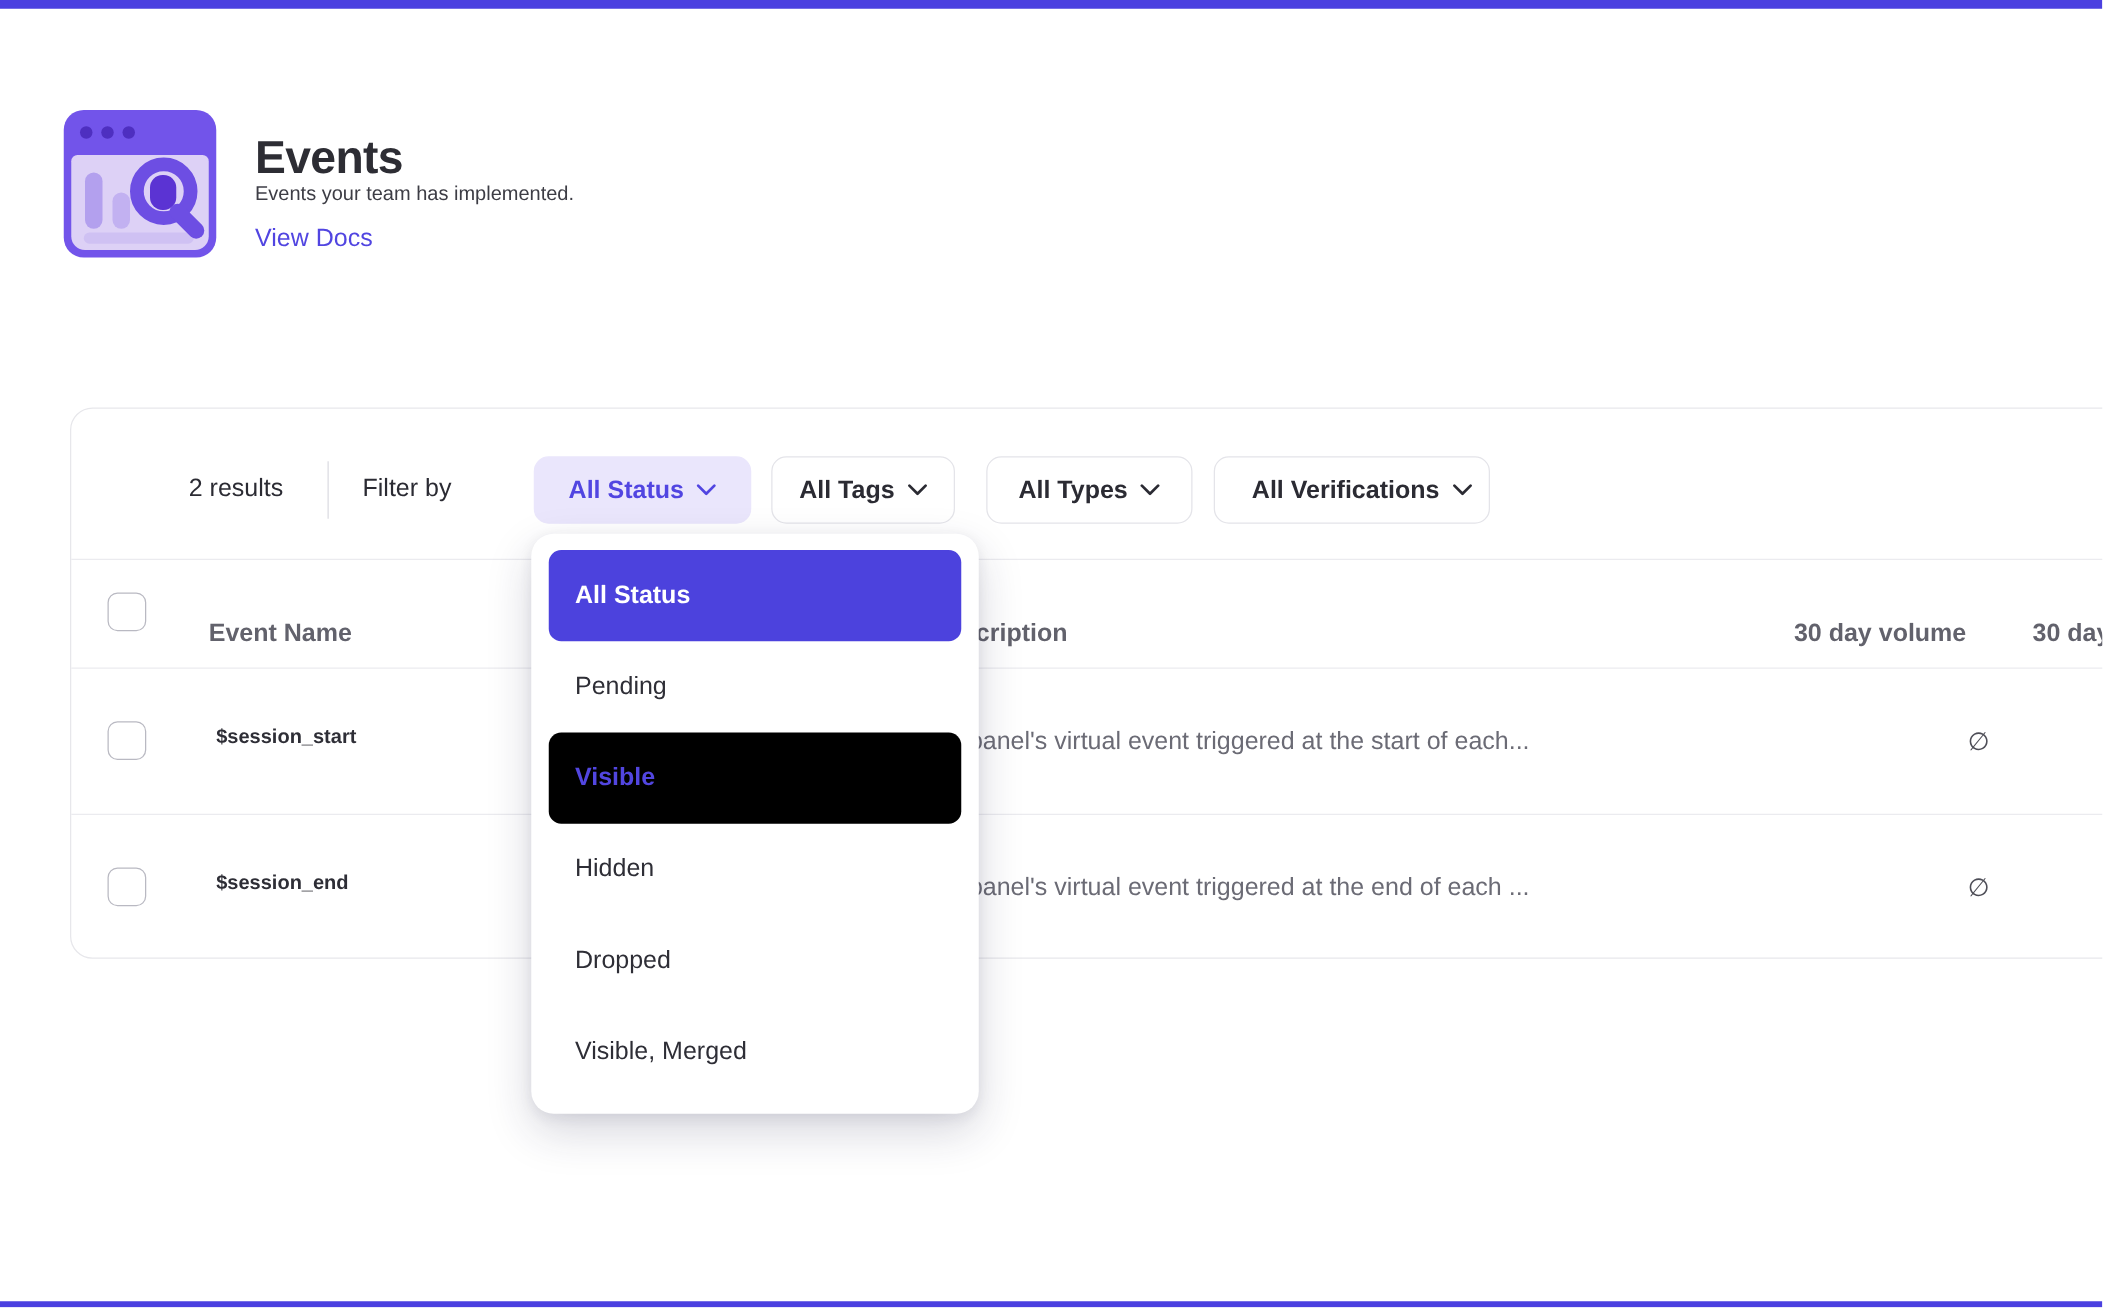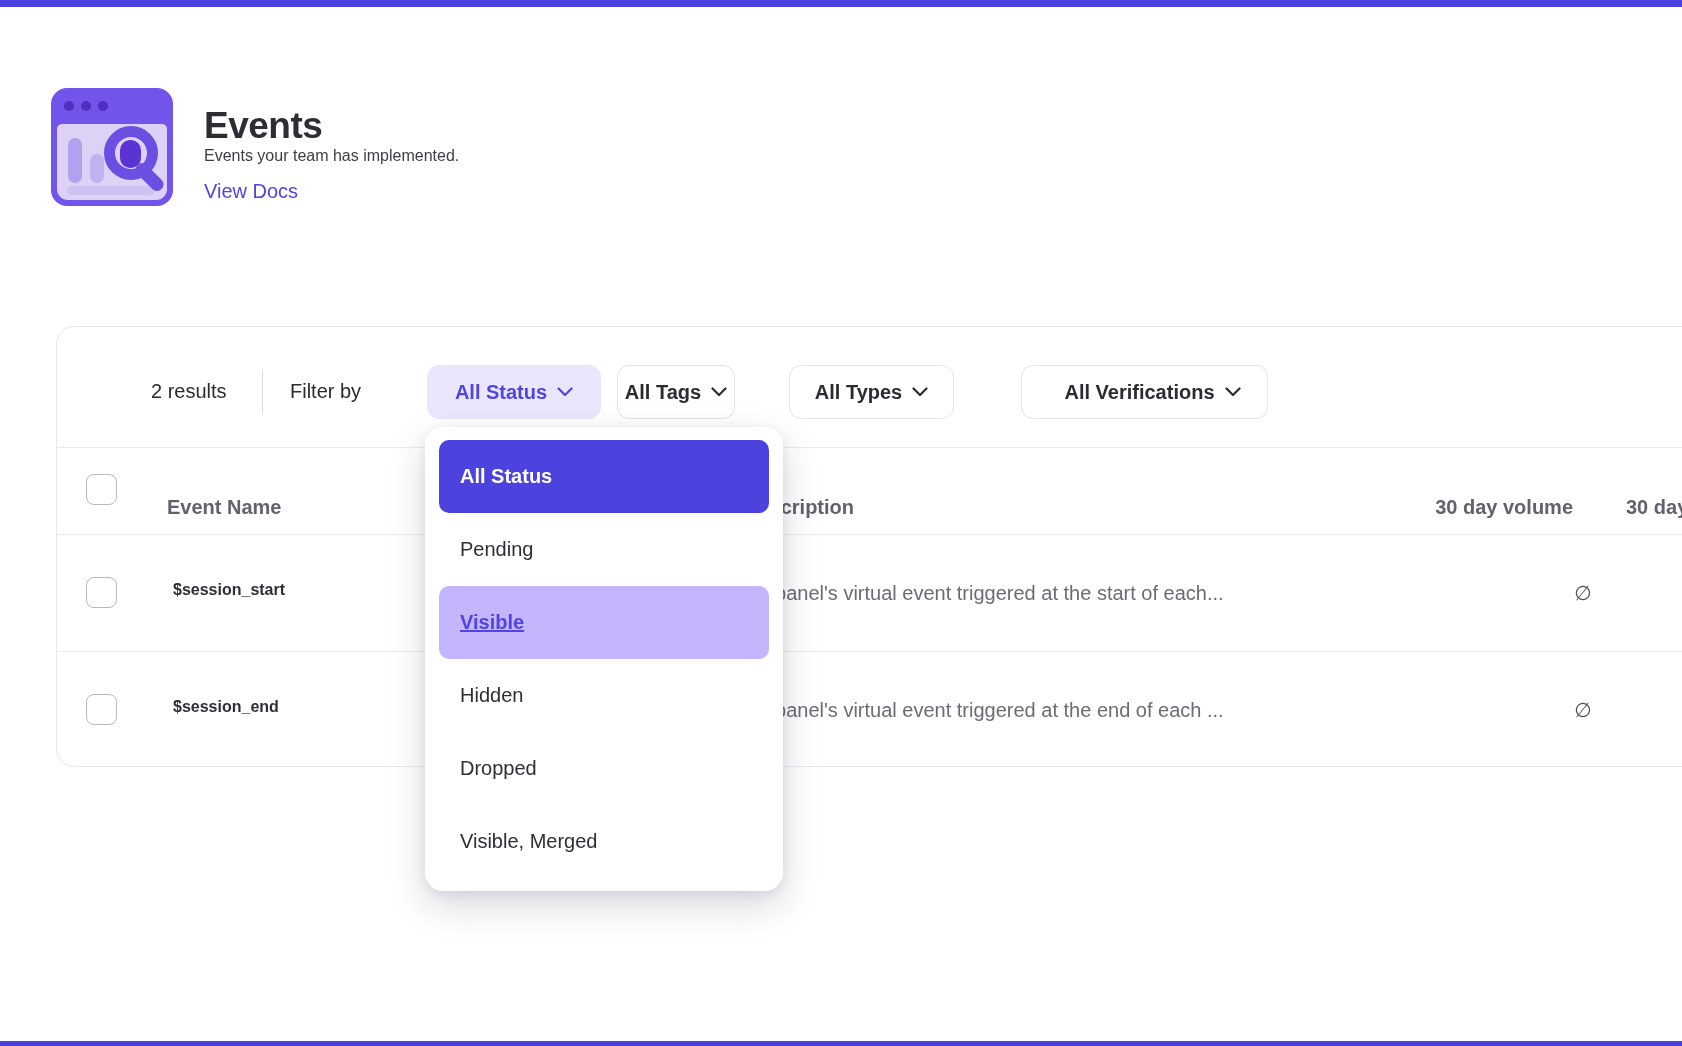--- a/index.html
+++ b/index.html
@@ -45,23 +45,23 @@
   
   .results-count { position:absolute; left:94px; top:53px; font-size:20px; font-weight:500; color:#2b2b33; }
   .toolbar-divider { position:absolute; left:205px; top:42px; width:1px; height:46px; background:#dcdce2; }
   .filter-by { position:absolute; left:233px; top:53px; font-size:20px; font-weight:500; color:#2b2b33; }
   .filter-btn { position:absolute; top:38px; height:54px; border-radius:12px; border:1px solid #e4e4e9;
     background:#fff; display:flex; align-items:center; justify-content:center; gap:10px;
     font-family:inherit; font-size:20px; font-weight:600; color:#2b2b33; cursor:pointer; }
   .filter-btn svg { flex:0 0 auto; }
   .filter-btn.active { background:#eae6fc; border-color:#eae6fc; color:#5145e1; }
   .fb-0 { left:370px; width:174px; }
-  .fb-1 { left:560px; width:118px; }
+  .fb-1 { left:560px; width:147px; }
   .fb-2 { left:732px; width:165px; }
-  .fb-3 { left:964px; width:247px;padding-left:16px; }
+  .fb-3 { left:914px; width:221px;padding-left:16px; }
 
   
   .th { position:absolute; top:169px; font-size:20px; font-weight:600; color:#62626c; cursor:pointer; }
   .th-name { left:110px; }
   .th-desc { left:687px; cursor:default; }
   .th-volume { left:1316px; width:200px; text-align:right; }
   .th-clipped { left:1569px; cursor:default; }
   .checkbox { position:absolute; left:29px; width:31px; height:31px; border:1.5px solid #b9b9c2;
     border-radius:8px; background:#fff; cursor:pointer; }
   .cb-header { top:147px; }
@@ -73,21 +73,21 @@
   .cell-volume { position:absolute; left:1510px; top:47px; width:32px; text-align:center;
     font-size:20px; color:#4e4e57; }
 
   
   .dropdown { position:absolute; left:425px; top:427px; width:358px; padding:13px 14px;
     background:#fff; border-radius:18px; z-index:10;
     box-shadow:0 14px 36px rgba(35,35,70,0.18), 0 3px 10px rgba(35,35,70,0.08); }
   .dd-item { height:73px; display:flex; align-items:center; padding-left:21px;
     border-radius:10px; font-size:20px; font-weight:500; color:#2e2e36; cursor:pointer; }
   .dd-item.selected { background:#4c42dd; color:#ffffff; font-weight:600; }
-  .dd-item.highlighted { background:#c4b5fd; color:#5246e0; font-weight:600;text-decoration:underline; }
+  .dd-item.highlighted { background:#000000; color:#5246e0; font-weight:600; }
 </style>
 </head>
 <body>
 
 <div class="page">
 
   <div class="top-accent"></div>
 
   <div class="hero-icon">
     <span class="dot d1"></span>

